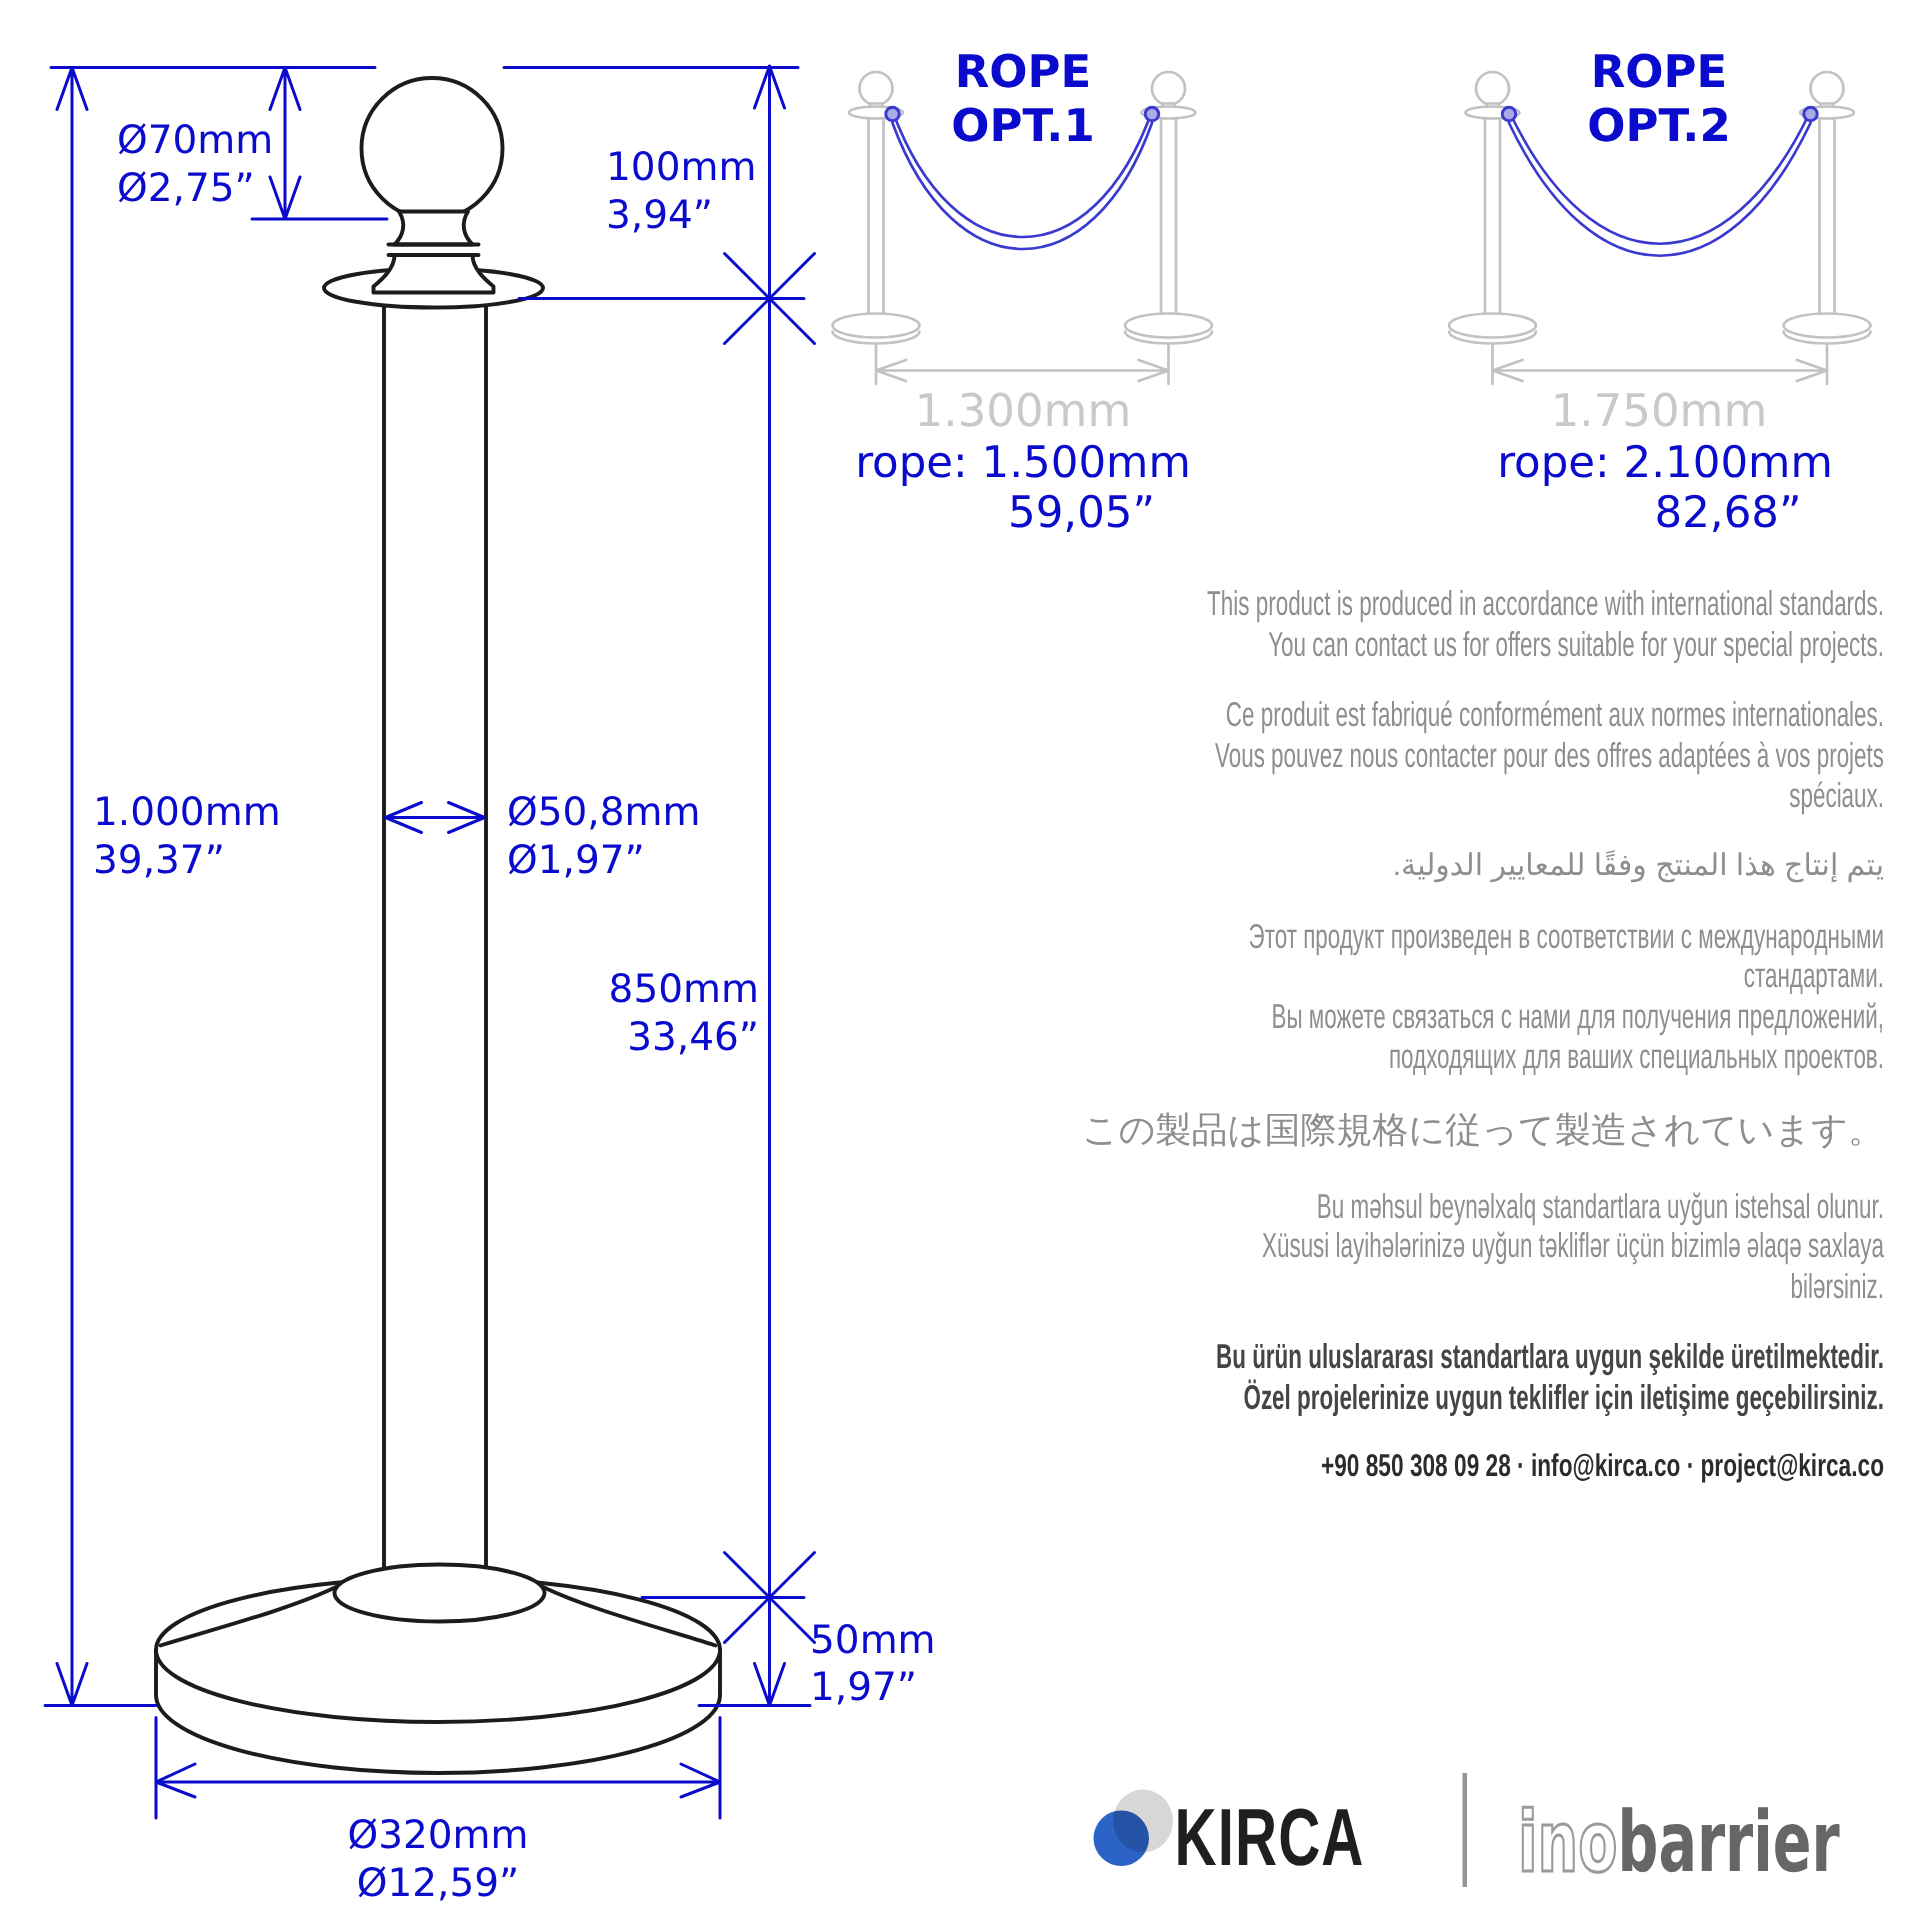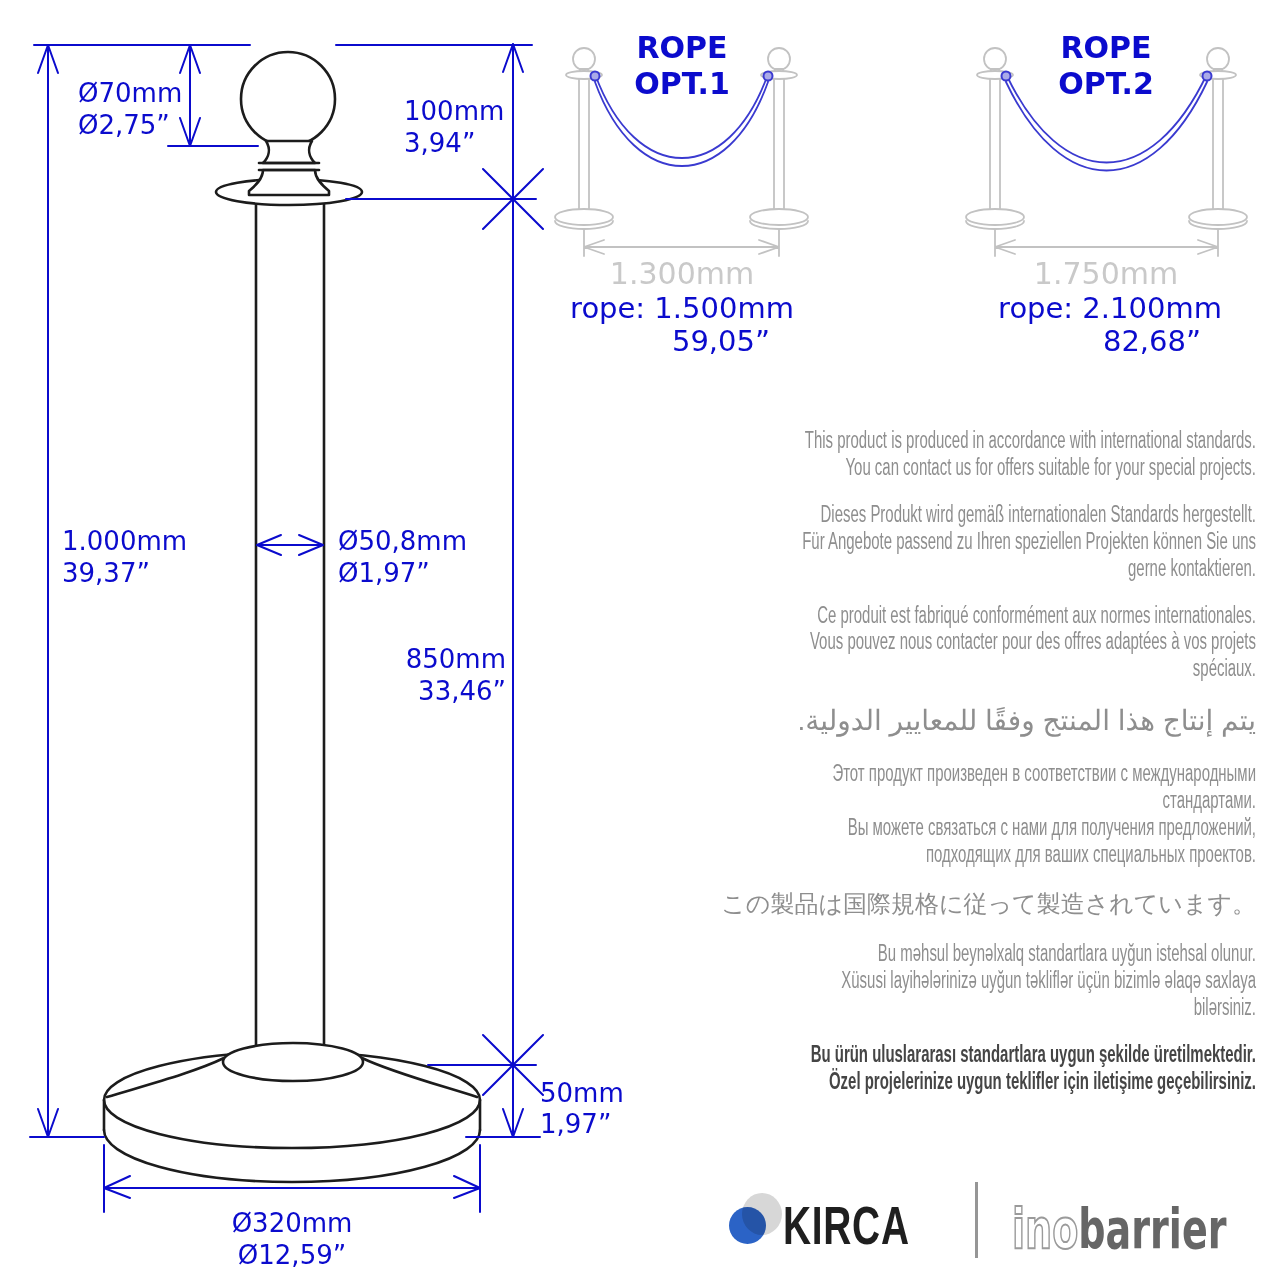--- a/index.html
+++ b/index.html
@@ -19,27 +19,27 @@
   
   .gp  {stroke:#c2c2c2;stroke-width:1.8;fill:none;stroke-linecap:round;}
   .gpf {stroke:#c2c2c2;stroke-width:1.8;fill:#fff;}
   .rope{stroke:#3a3ad0;stroke-width:1.8;fill:#fff;}
   .ring{stroke:#3a3ad0;stroke-width:2;fill:#aaaae8;}
   .rt  {fill:#0b0bcd;font-size:30px;font-weight:600;text-anchor:middle;}
   .rl  {fill:#0b0bcd;font-size:29px;text-anchor:middle;}
   .gl  {fill:#c9c9c9;font-size:30px;text-anchor:middle;}
 
   
-  .col{position:absolute;top:427px;right:24px;width:720px;}
+  .col{position:absolute;top:389px;right:24px;width:720px;}
   .blk{margin:0 0 20px 0;}
   .blk:last-child{margin-bottom:0;}
   .blk p{margin:0;text-align:right;color:#8e8e8e;}
   .lat p{font-size:23px;line-height:1.17;}
   .cond{transform:scaleX(0.65);transform-origin:100% 0;}
-  .ar p{font-size:28px;line-height:1.35;direction:rtl;}
+  .ar p{font-size:20px;line-height:1.35;direction:rtl;}
   .cjk p{font-size:24px;line-height:1.35;}
   .tr-dark p{color:#454545;font-weight:700;}
   .contact-line p{font-size:21px;line-height:1.25;color:#2c2c2c;font-weight:600;}
   .contact-cond{transform:scaleX(0.72);transform-origin:100% 0;}
 
   
   .logo-gray-circle{position:absolute;left:742px;top:1193px;width:40px;height:42px;
       border-radius:50%;background:#d7d7d7;}
   .logo-blue-circle{position:absolute;left:729px;top:1207px;width:37px;height:37px;
       border-radius:50%;background:#2b63c6;mix-blend-mode:multiply;}
@@ -186,26 +186,20 @@
 
   <div class="col">
     <div class="blk lat">
       <div class="cond">
         <p>This product is produced in accordance with international standards.</p>
         <p>You can contact us for offers suitable for your special projects.</p>
       </div>
     </div>
     <div class="blk lat">
       <div class="cond">
-        <p>Dieses Produkt wird gemäß internationalen Standards hergestellt.</p>
-        <p>Für Angebote passend zu Ihren speziellen Projekten können Sie uns gerne kontaktieren.</p>
-      </div>
-    </div>
-    <div class="blk lat">
-      <div class="cond">
         <p>Ce produit est fabriqué conformément aux normes internationales.</p>
         <p>Vous pouvez nous contacter pour des offres adaptées à vos projets spéciaux.</p>
       </div>
     </div>
     <div class="blk ar">
       <p>يتم إنتاج هذا المنتج وفقًا للمعايير الدولية.</p>
     </div>
     <div class="blk lat">
       <div class="cond">
         <p>Этот продукт произведен в соответствии с международными стандартами.</p>
@@ -219,20 +213,25 @@
     <div class="blk lat">
       <div class="cond">
         <p>Bu məhsul beynəlxalq standartlara uyğun istehsal olunur.</p>
         <p>Xüsusi layihələrinizə uyğun təkliflər üçün bizimlə əlaqə saxlaya bilərsiniz.</p>
       </div>
     </div>
     <div class="blk lat tr-dark">
       <div class="cond">
         <p>Bu ürün uluslararası standartlara uygun şekilde üretilmektedir.</p>
         <p>Özel projelerinize uygun teklifler için iletişime geçebilirsiniz.</p>
+      </div>
+    </div>
+    <div class="blk contact-line">
+      <div class="contact-cond">
+        <p>+90 850 308 09 28   ·   info@kirca.co   ·   project@kirca.co</p>
       </div>
     </div>
   </div>
 
   <div>
     <div class="logo-gray-circle"></div>
     <div class="logo-blue-circle"></div>
     <div class="kirca-word">KIRCA</div>
     <div class="logo-divider"></div>
     <div class="inobarrier"><span class="ino">ino</span><span class="barrier">barrier</span></div>

